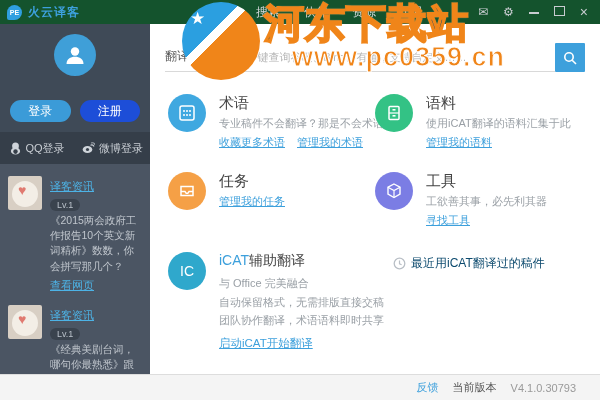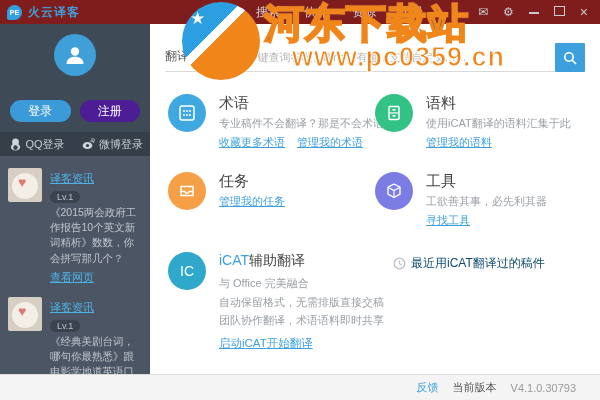--- a/index.html
+++ b/index.html
@@ -1,19 +1,19 @@
 <!DOCTYPE html>
 <html><head>
 <meta charset="utf-8">
 <style>
   html,body{margin:0;padding:0;background:#888;}
   .app{position:relative;width:600px;height:400px;overflow:hidden;background:#fff;
        font-family:"Liberation Sans","DejaVu Sans",sans-serif;-webkit-font-smoothing:antialiased;}
   
-  .topbar{position:absolute;top:0;left:0;width:600px;height:24px;background:#7f1d1d;
+  .topbar{position:absolute;top:0;left:0;width:600px;height:24px;background:#14532d;
           display:flex;align-items:center;z-index:5;}
   .logo{display:flex;align-items:center;gap:6px;padding-left:7px;}
   .logo-bubble{width:15px;height:15px;border-radius:50% 50% 50% 2px;background:#2f9fe0;
                color:#fff;font-size:7px;font-weight:bold;display:flex;align-items:center;justify-content:center;}
   .app-title{color:#3da0dc;font-size:12px;font-weight:bold;letter-spacing:1px;}
   .tabs{display:flex;gap:24px;margin-left:128px;}
   .tab{color:#d6d9dc;font-size:12px;cursor:pointer;}
   .tab.active{color:#4aa3e0;}
   .win-icons{margin-left:auto;display:flex;align-items:center;gap:15px;padding-right:12px;}
   .wi{color:#c8ccd1;font-size:12px;line-height:1;cursor:pointer;text-align:center;}
@@ -21,22 +21,22 @@
   .wi-min{display:inline-block;width:10px;border-top:2px solid #c8ccd1;margin-bottom:2px;}
   
   .sidebar{position:absolute;top:24px;left:0;width:150px;height:350px;background:#4b5563;overflow:hidden;}
   .profile{background:#3f4a57;padding:10px 0 12px;text-align:center;}
   .avatar{width:42px;height:42px;border-radius:50%;background:#3f9fd8;margin:0 auto;
           display:flex;align-items:center;justify-content:center;}
   .btn-row{display:flex;gap:9px;padding:12px 10px 10px;background:#3f4a57;}
   .btn{flex:1;height:22px;border:none;color:#fff;font-size:12px;cursor:pointer;
        font-family:inherit;border-radius:11px;}
   .btn-login{background:#3b9bd8;}
-  .btn-reg{background:#4c1d95;}
-  .social{display:flex;background:#353e49;height:24px;align-items:center;}
+  .btn-reg{background:#1d4ed8;}
+  .social{display:flex;background:#353e49;height:32px;align-items:center;}
   .social-item{flex:1;display:flex;align-items:center;justify-content:center;gap:4px;
                color:#c9ced4;font-size:11px;cursor:pointer;}
   .news-list{padding:4px 0;}
   .news-item{display:flex;padding:8px 6px 4px 8px;}
   .thumb{width:34px;height:34px;flex:none;background:#d8cfc4;border-radius:2px;position:relative;overflow:hidden;}
   .thumb::before{content:"";position:absolute;left:4px;top:5px;width:26px;height:26px;
                  background:#f3eee6;border-radius:50%;}
   .thumb-heart{position:absolute;left:10px;top:6px;color:#e07a70;font-size:14px;z-index:1;}
   .news-body{margin-left:8px;min-width:0;}
   .news-src{color:#4db3e6;font-size:11px;text-decoration:underline;cursor:pointer;display:inline-block;}

